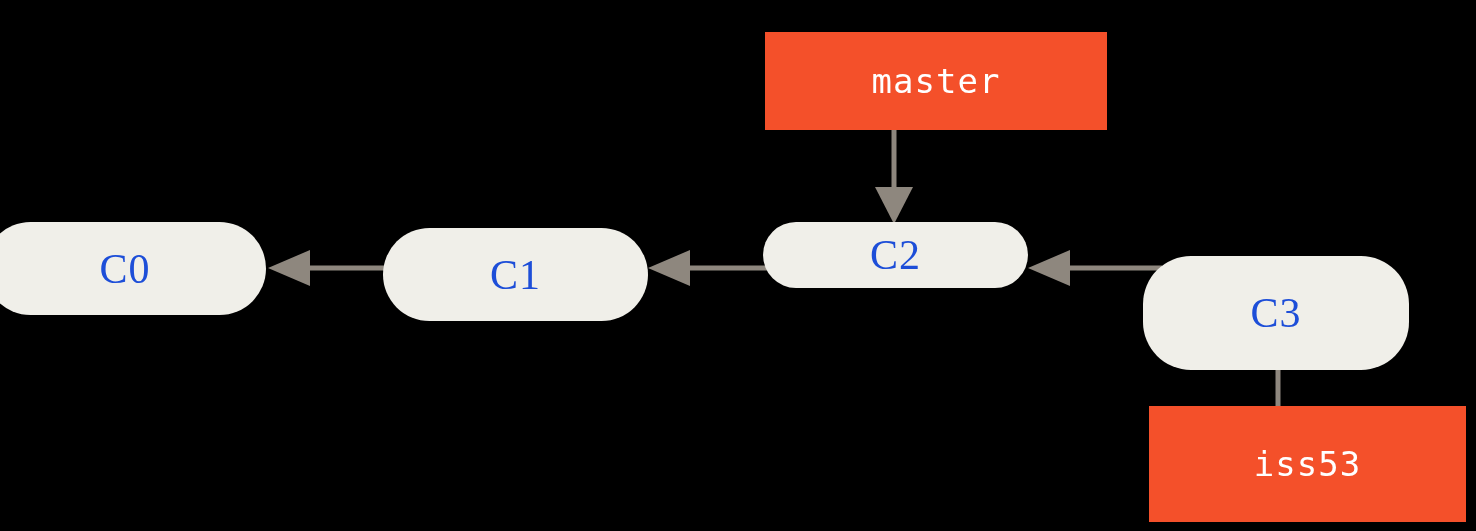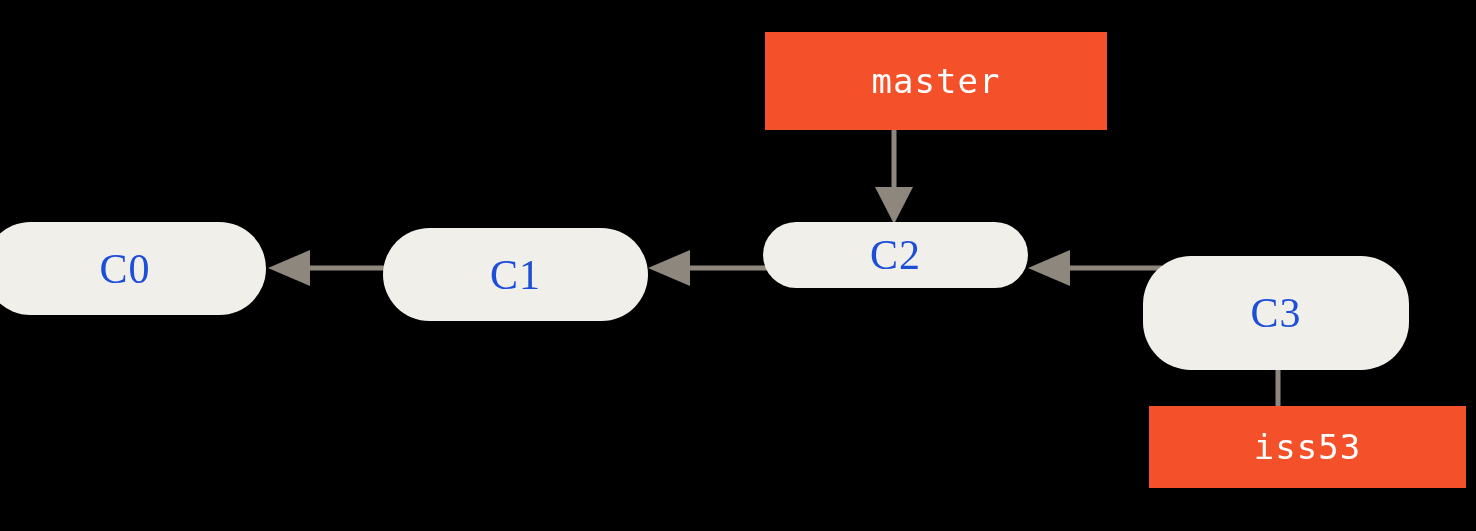--- a/index.html
+++ b/index.html
@@ -99,17 +99,17 @@
   </div>
 
   <div class="commit-node" style="left:1143px; top:222px; width:266px; height:114px;margin-top:34px;">
     <span class="commit-label">C3</span>
   </div>
 
   <div class="branch-box" style="left:765px; top:32px; width:342px; height:98px;">
     <span class="branch-label">master</span>
   </div>
 
-  <div class="branch-box" style="left:1149px; top:406px; width:317px; height:82px;">
+  <div class="branch-box" style="left:1149px; top:406px; width:317px; height:116px;">
     <span class="branch-label">iss53</span>
   </div>
 
 </div>
 
 </body></html>

